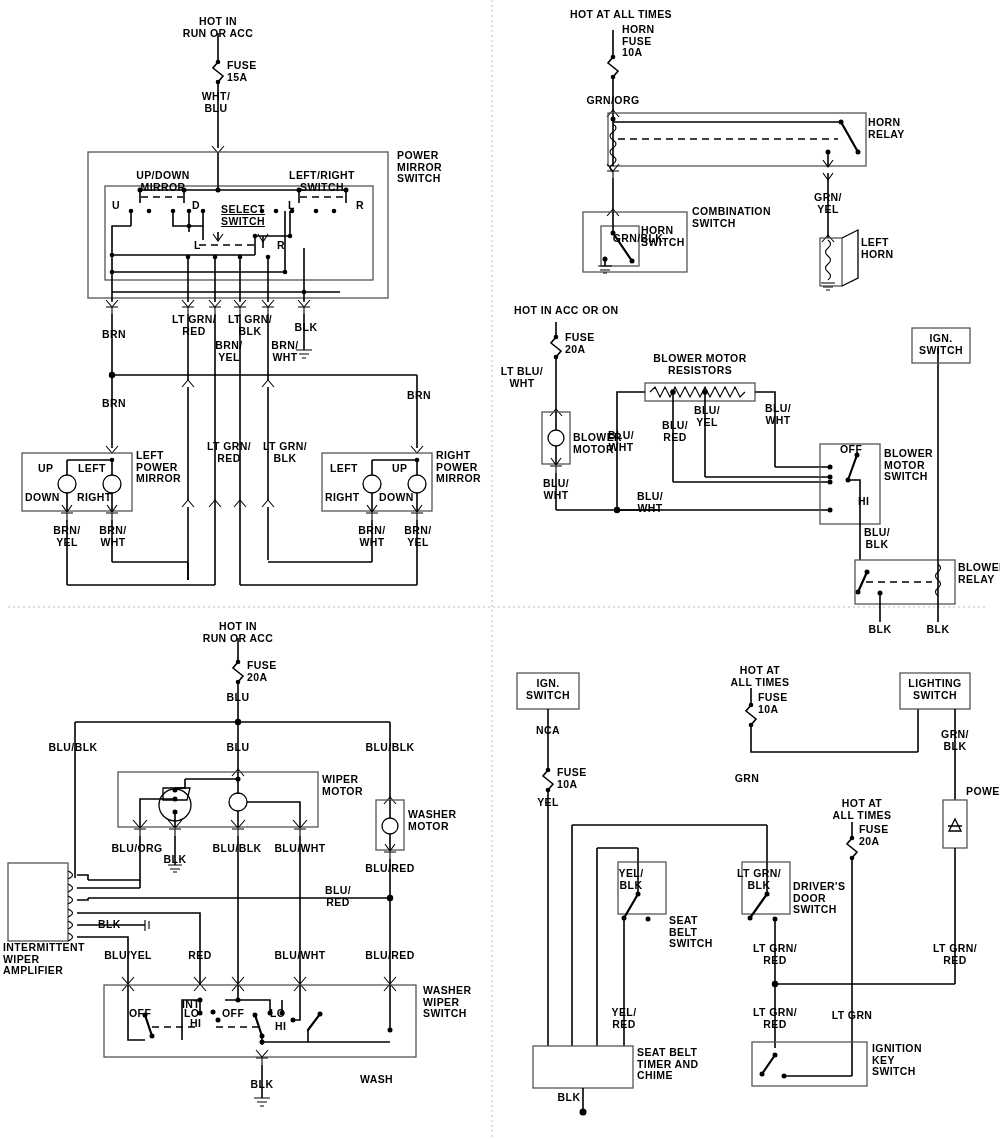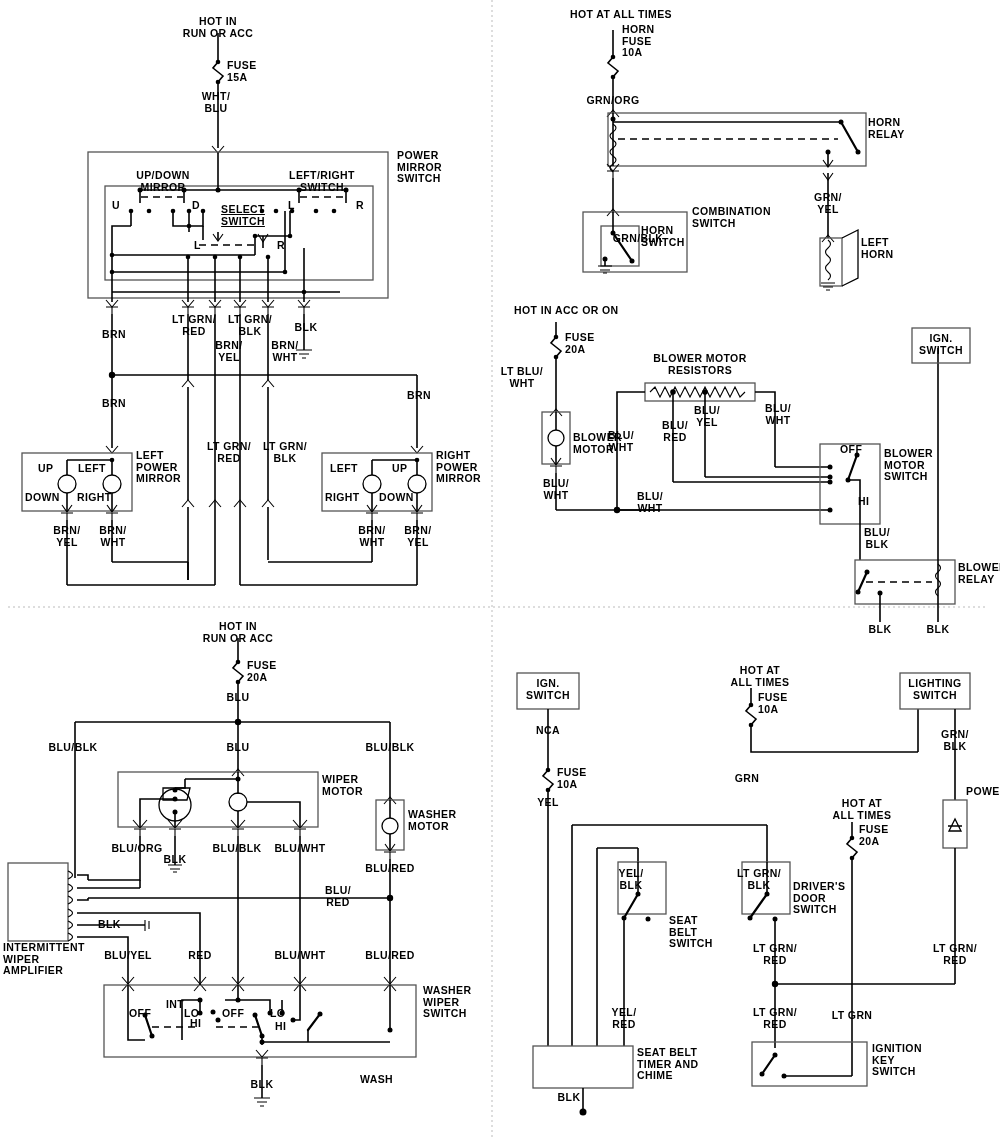--- a/index.html
+++ b/index.html
@@ -609,21 +609,21 @@
 <div class="lbl c" style="left:338px;top:885px;">BLU/
 RED</div>
 <div class="lbl c" style="left:128px;top:950px;">BLU/YEL</div>
 <div class="lbl c" style="left:200px;top:950px;">RED</div>
 <div class="lbl c" style="left:300px;top:950px;">BLU/WHT</div>
 <div class="lbl c" style="left:390px;top:950px;">BLU/RED</div>
 <div class="lbl" style="left:423px;top:985px;">WASHER
 WIPER
 SWITCH</div>
 <div class="lbl" style="left:129px;top:1008px;">OFF</div>
-<div class="lbl" style="left:166px;top:999px;">INT</div>
+<div class="lbl" style="left:182px;top:999px;">INT</div>
 <div class="lbl" style="left:184px;top:1008px;">LO</div>
 <div class="lbl" style="left:190px;top:1018px;">HI</div>
 <div class="lbl" style="left:222px;top:1008px;">OFF</div>
 <div class="lbl" style="left:270px;top:1008px;">LO</div>
 <div class="lbl" style="left:275px;top:1021px;">HI</div>
 <div class="lbl" style="left:360px;top:1074px;">WASH</div>
 <div class="lbl c" style="left:262px;top:1079px;">BLK</div>
 
 <div class="lbl c" style="left:548px;top:678px;">IGN.
 SWITCH</div>

